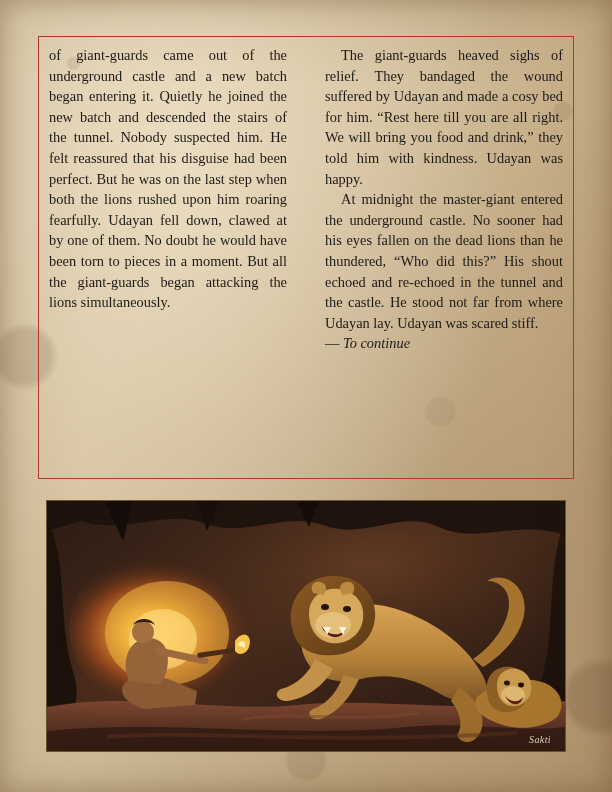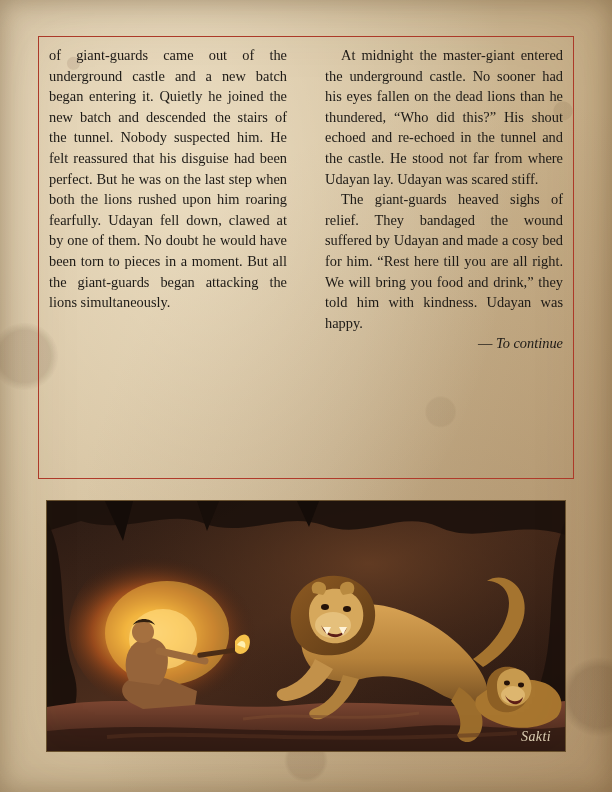--- a/index.html
+++ b/index.html
@@ -75,21 +75,20 @@
     text-justify: inter-word;
   }
   .col p {
     margin: 0;
   }
   .col p.indent {
     text-indent: 16px;
   }
   .tail {
     display: block;
-    text-align: right;
     font-style: italic;
   }
   .tail .dash { font-style: normal; }
 
   
   #illustration {
     position: absolute;
     left: 46px;
     top: 500px;
     width: 520px;
@@ -99,43 +98,43 @@
     overflow: hidden;
     background: #2a1a14;
   }
   #illustration svg { display: block; }
   #signature {
     position: absolute;
     right: 14px;
     bottom: 6px;
     font-family: "Liberation Serif", serif;
     font-style: italic;
-    font-size: 14px;
+    font-size: 10px;
     color: #efe2c4;
     letter-spacing: 0.4px;
     opacity: 0.9;
   }
 </style>
 </head>
 <body>
 
 <div id="page">
 
   <div id="grain"></div>
 
   <div id="text-block">
     <div id="columns">
 
       <div class="col">
         <p>of giant-guards came out of the underground castle and a new batch began entering it. Quietly he joined the new batch and descended the stairs of the tunnel. Nobody suspected him. He felt reassured that his disguise had been perfect. But he was on the last step when both the lions rushed upon him roaring fearfully. Udayan fell down, clawed at by one of them. No doubt he would have been torn to pieces in a moment. But all the giant-guards began attacking the lions simultaneously.</p>
       </div>
 
       <div class="col">
+        <p class="indent">The giant-guards heaved sighs of relief. They bandaged the wound suffered by Udayan and made a cosy bed for him. “Rest here till you are all right. We will bring you food and drink,” they told him with kindness. Udayan was happy.</p>
         <p class="indent">At midnight the master-giant entered the underground castle. No sooner had his eyes fallen on the dead lions than he thundered, “Who did this?” His shout echoed and re-echoed in the tunnel and the castle. He stood not far from where Udayan lay. Udayan was scared stiff.</p>
-        <p class="indent">The giant-guards heaved sighs of relief. They bandaged the wound suffered by Udayan and made a cosy bed for him. “Rest here till you are all right. We will bring you food and drink,” they told him with kindness. Udayan was happy.</p>
         <span class="tail"><span class="dash">— </span><span>To continue</span></span>
       </div>
 
     </div>
   </div>
 
   <div id="illustration">
     <svg width="518" height="250" viewBox="0 0 518 250">
       <defs>
         <radialGradient id="fireGlow" cx="0.33" cy="0.52" r="0.40">

